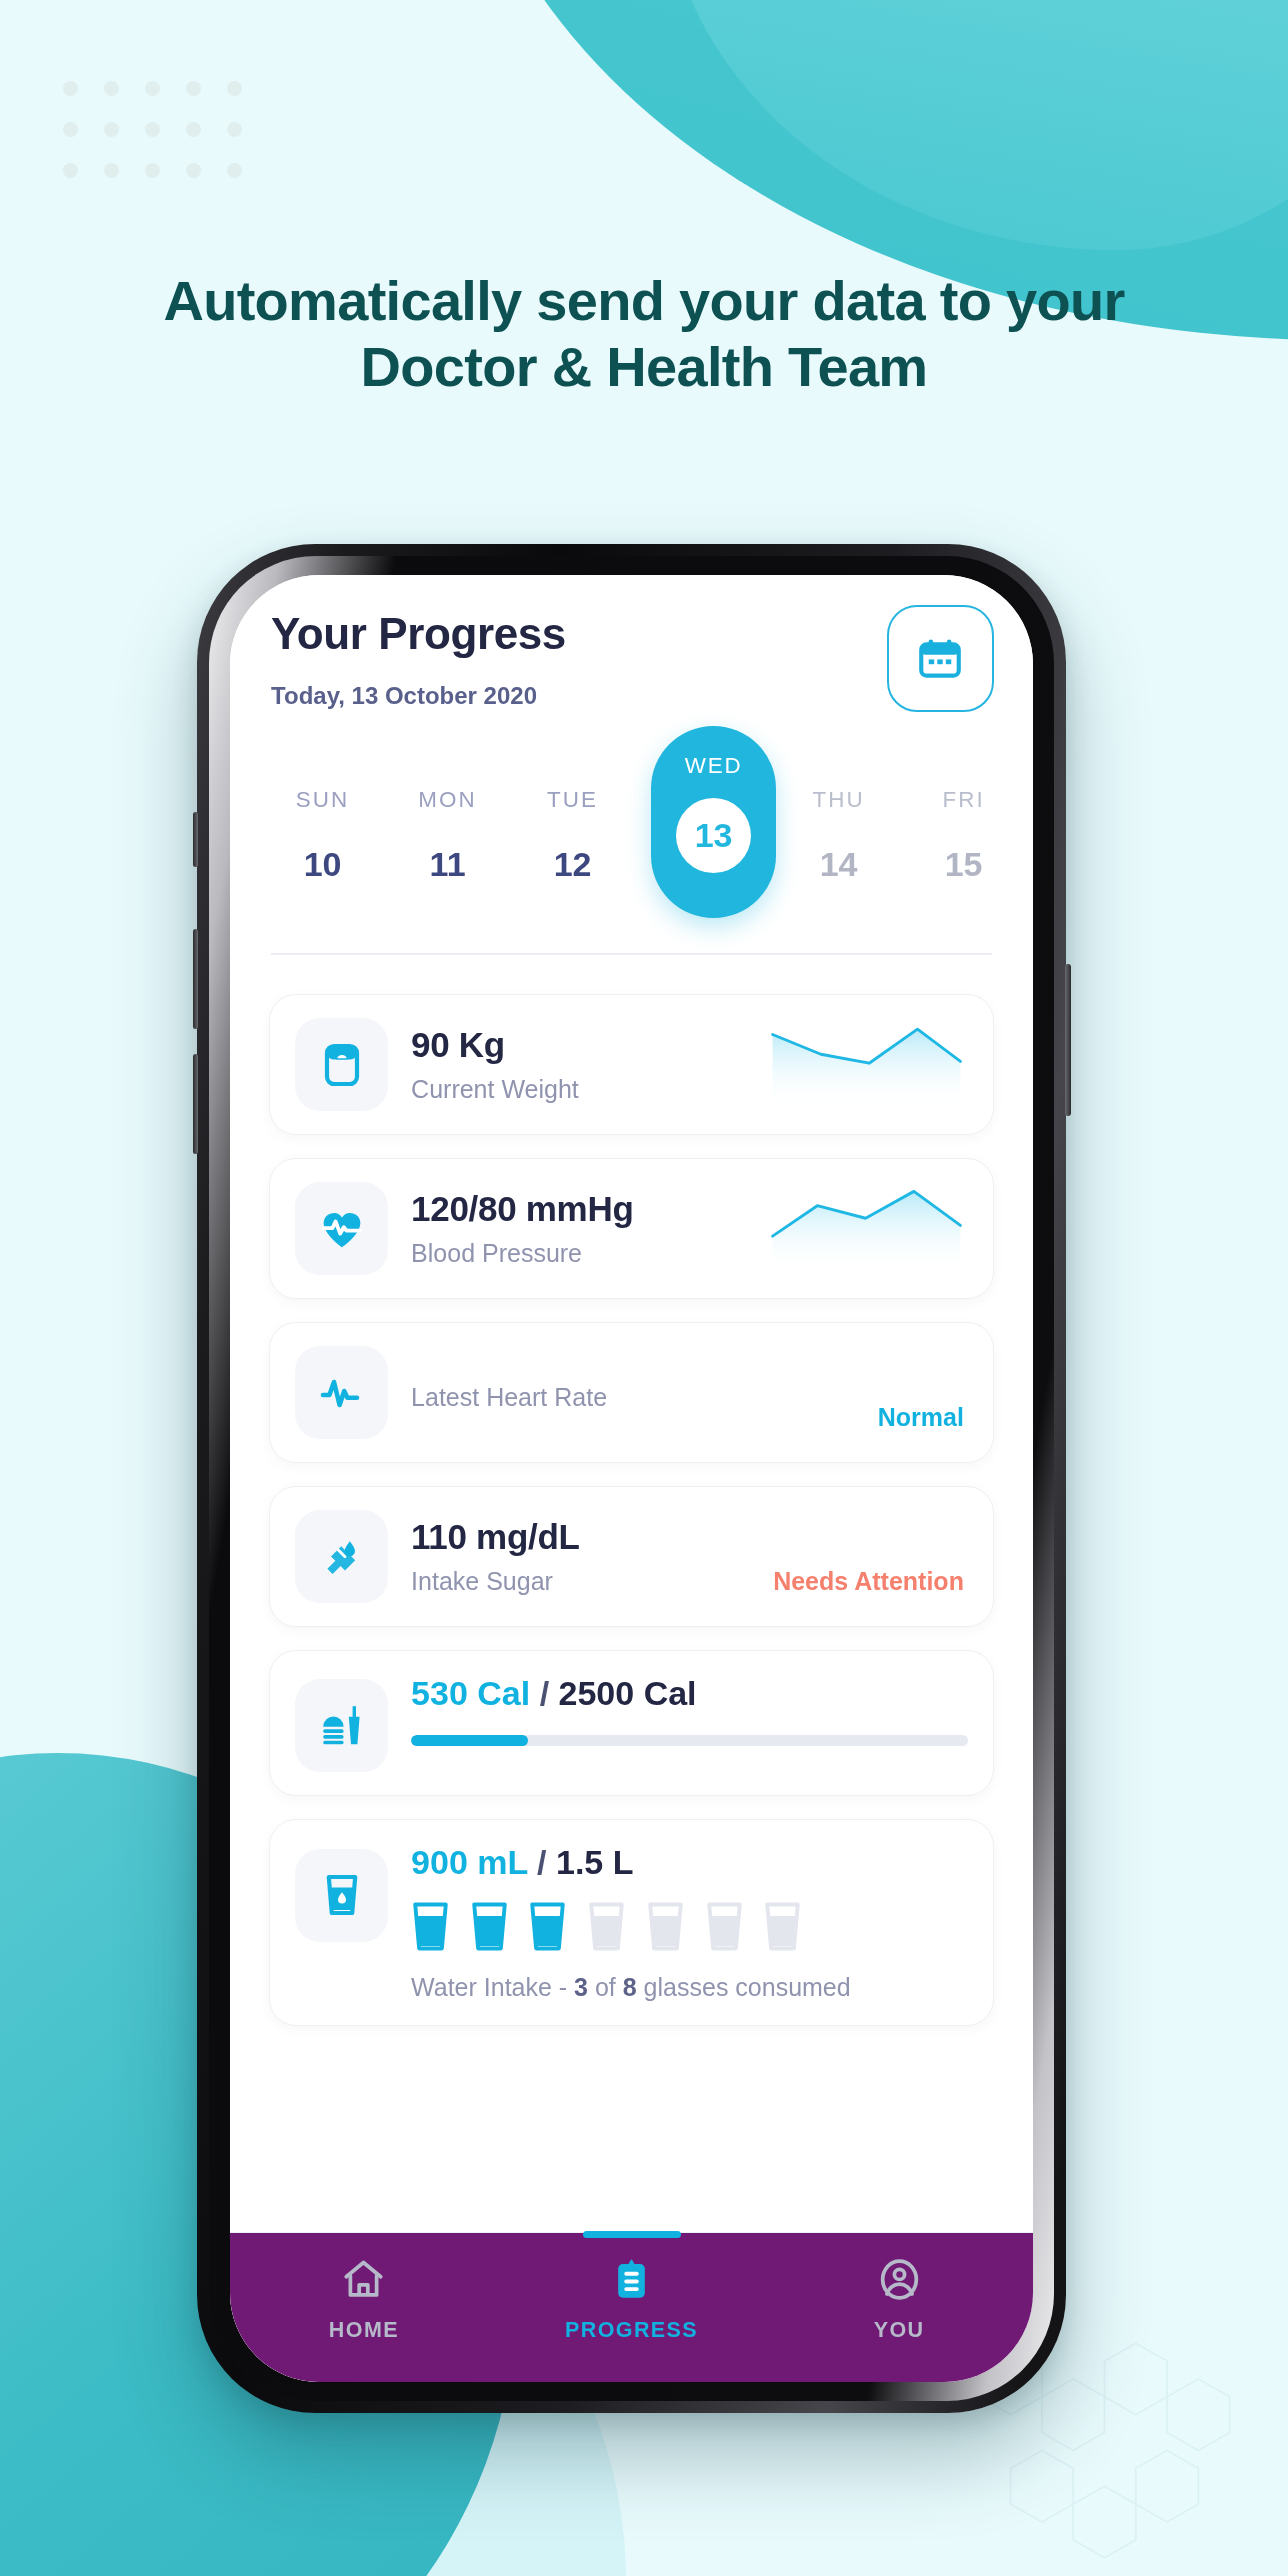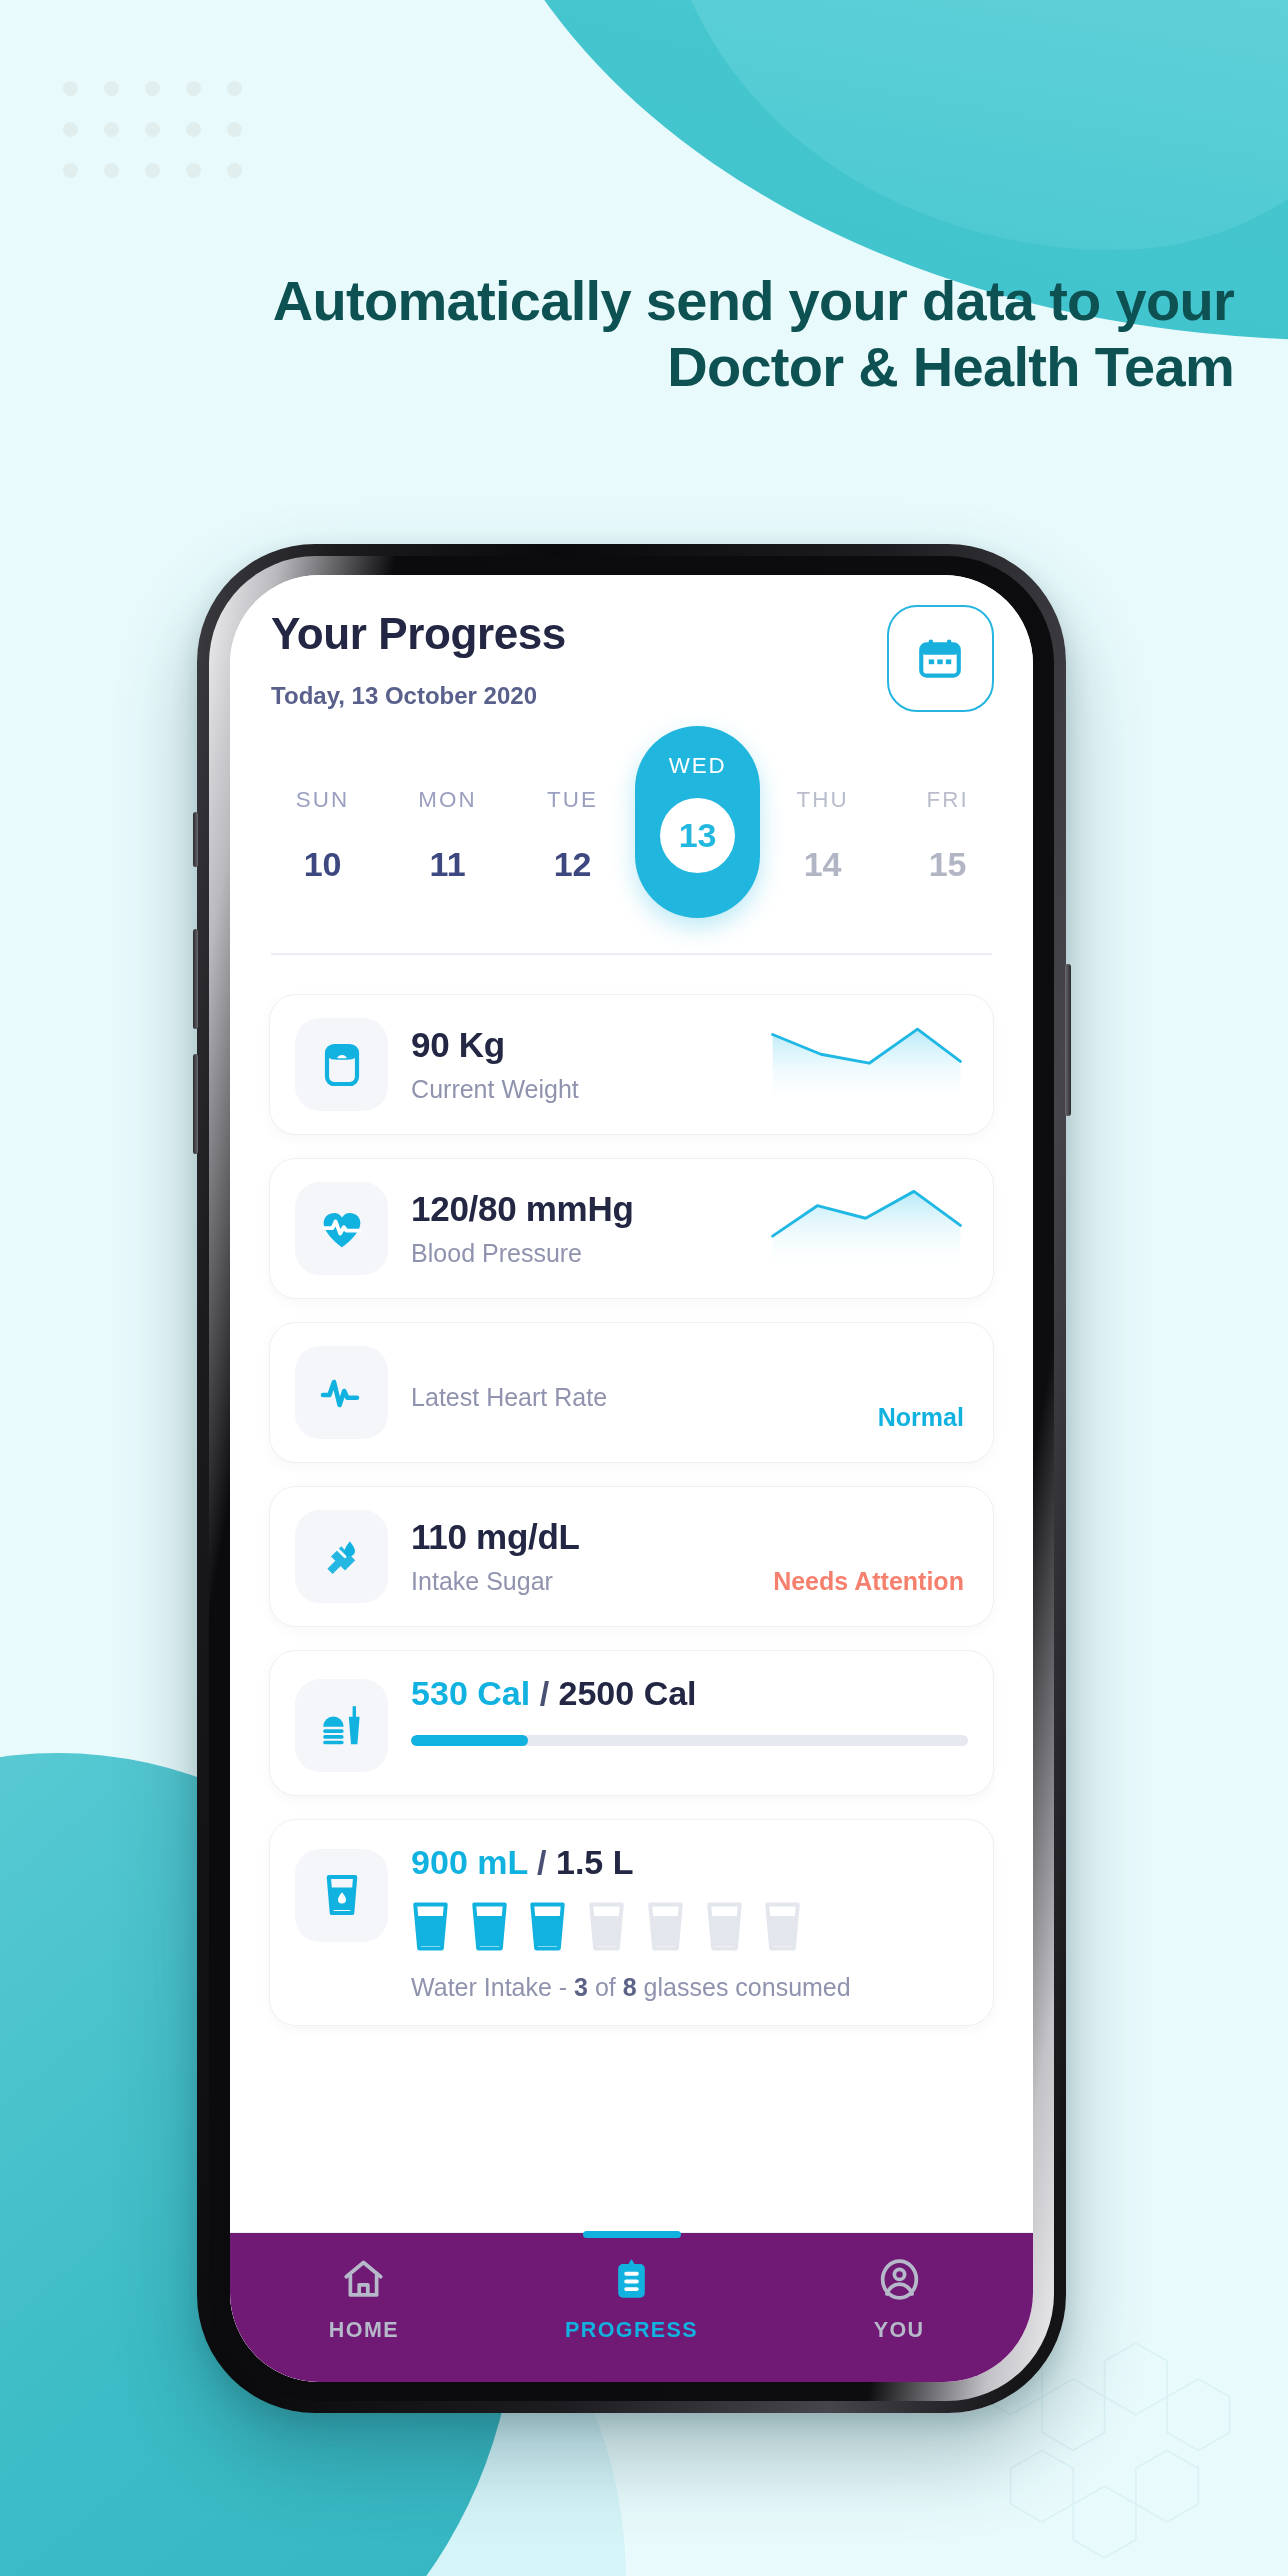--- a/index.html
+++ b/index.html
@@ -51,21 +51,21 @@
   }
 
   .hexes{
     position:absolute; right:36px; bottom:18px;
     width:295px; height:224px; opacity:.5;
   }
 
   
   .headline{
     position:absolute; top:268px; left:0; right:0;
-    text-align:right;
+    text-align:center;
     color:#0e5153;
     font-weight:bold;
     font-size:56px;
     line-height:1.18;
     letter-spacing:-0.7px;
     padding:0 54px;
   }
   .headline .l2{ display:block; }
 
   
@@ -140,20 +140,21 @@
   .day.dim .dow{ color:#b9bdcc; }
   .day.dim .num{ color:#b2b6c4; }
   .day.active{
     background:#20b6dd;
     border-radius:68px;
     padding:27px 0 23px 0;
     margin-top:-27px;
     height:192px;
     width:125px;
     box-shadow:0 9px 23px rgba(32,182,221,.30);
+    margin-left:16px;
   }
   .day.active .dow{ color:#ffffff; letter-spacing:1.8px; }
   .day.active .numwrap{
     margin:19.7px auto 0 auto; width:75px; height:75px; border-radius:50%;
     background:#fff; display:flex; align-items:center; justify-content:center;
   }
   .day.active .num{ margin:0; color:#21b7de; font-size:34px; }
   .strip-rule{ height:1.8px; background:#eceef4; margin:23px 41px 0 41px; }
 
   

